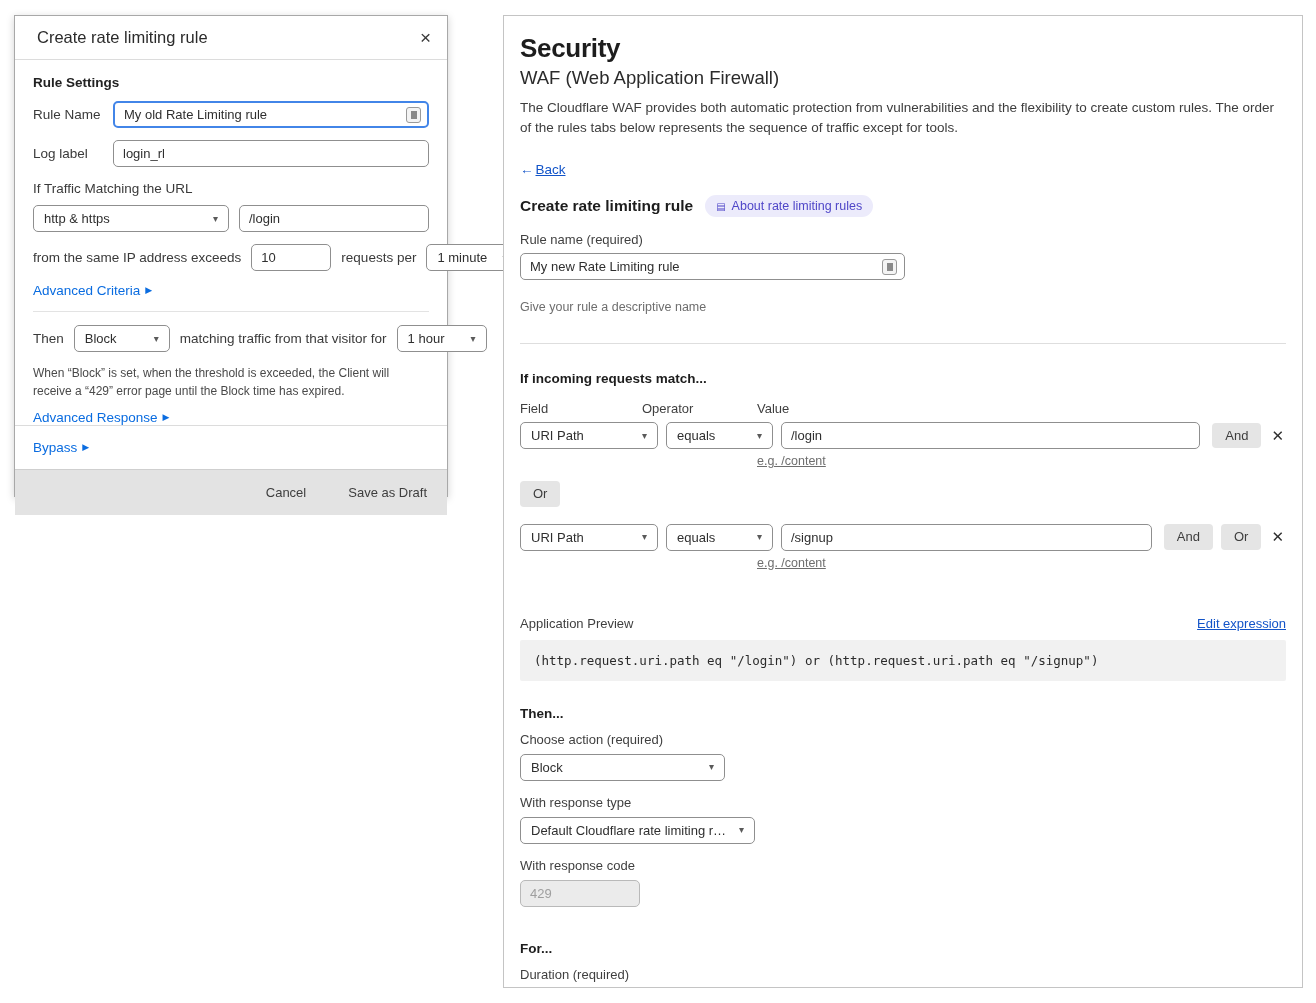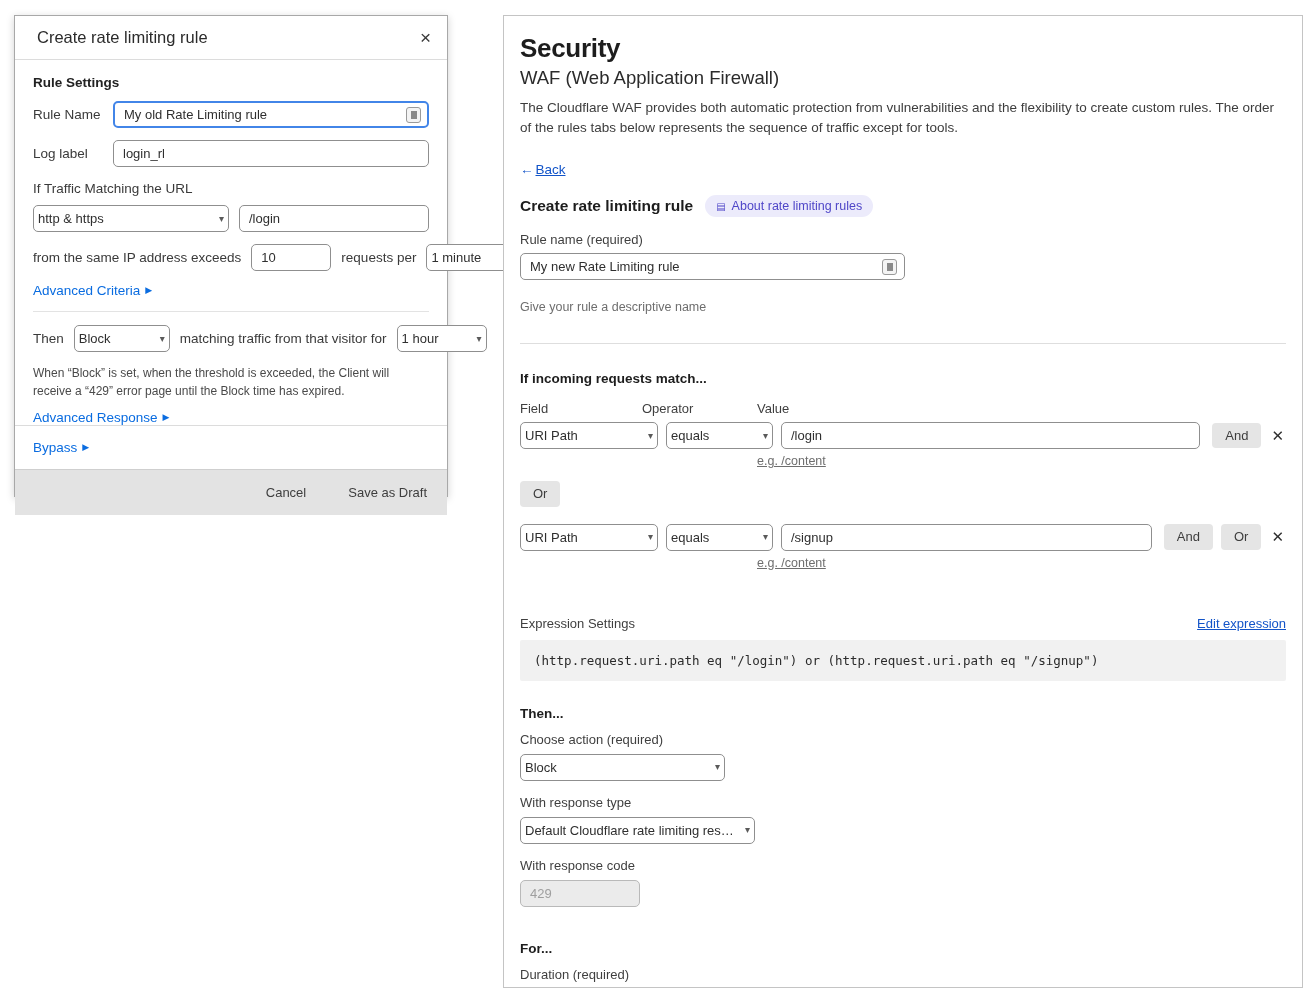--- a/index.html
+++ b/index.html
@@ -1,21 +1,21 @@
 <!DOCTYPE html>
 <html><head>
 <meta charset="utf-8">
 <style>
   * { margin:0; padding:0; box-sizing:border-box; }
   html,body { width:1316px; height:1003px; background:#ffffff;
     font-family:"Liberation Sans","DejaVu Sans",sans-serif; color:#3a3a3a; }
 
   
   .select { display:flex; align-items:center; justify-content:space-between; gap:8px;
-    border:1px solid #8f8f8f; border-radius:5px; height:27px; padding:0 4px;
+    border:1px solid #8f8f8f; border-radius:5px; height:27px; padding:0 10px;
     font-size:13px; color:#2f2f2f; background:#fff; cursor:pointer; white-space:nowrap; }
   .chev { color:#5a5a5a; font-size:10px; line-height:1; }
   .tri { font-size:9px; position:relative; top:-1px; }
   input.text { border:1px solid #8f8f8f; border-radius:5px; height:27px; padding:0 9px;
     font-size:13px; color:#2f2f2f; background:#fff; width:100%;
     font-family:"Liberation Sans","DejaVu Sans",sans-serif; }
   .input-wrap { position:relative; display:flex; align-items:center; }
   .autofill-ic { position:absolute; right:8px; top:50%; transform:translateY(-50%);
     width:15px; height:16px; border:1px solid #9a9a9a; border-radius:3px; background:#f4f4f4;
     display:flex; align-items:center; justify-content:center; }
@@ -267,21 +267,21 @@
     <div class="input-wrap val">
       <input class="text" value="/signup" style="">
     </div>
     <div class="btn-gray and-btn">And</div>
     <div class="btn-gray">Or</div>
     <div class="x-icon">✕</div>
   </div>
   <div class="help cond-help">e.g. /content</div>
 
   <div class="expr-row">
-    <div class="lbl">Expression Settings</div>
+    <div class="lbl">Application Preview</div>
     <div class="edit-link">Edit expression</div>
   </div>
   <div class="code-box">(http.request.uri.path eq "/login") or (http.request.uri.path eq "/signup")</div>
 
   <div class="bold-head then-head">Then...</div>
   <div class="triple">
     <div class="col1">
       <span class="lbl">Choose action (required)</span>
       <div class="select">
         <span>Block</span>

